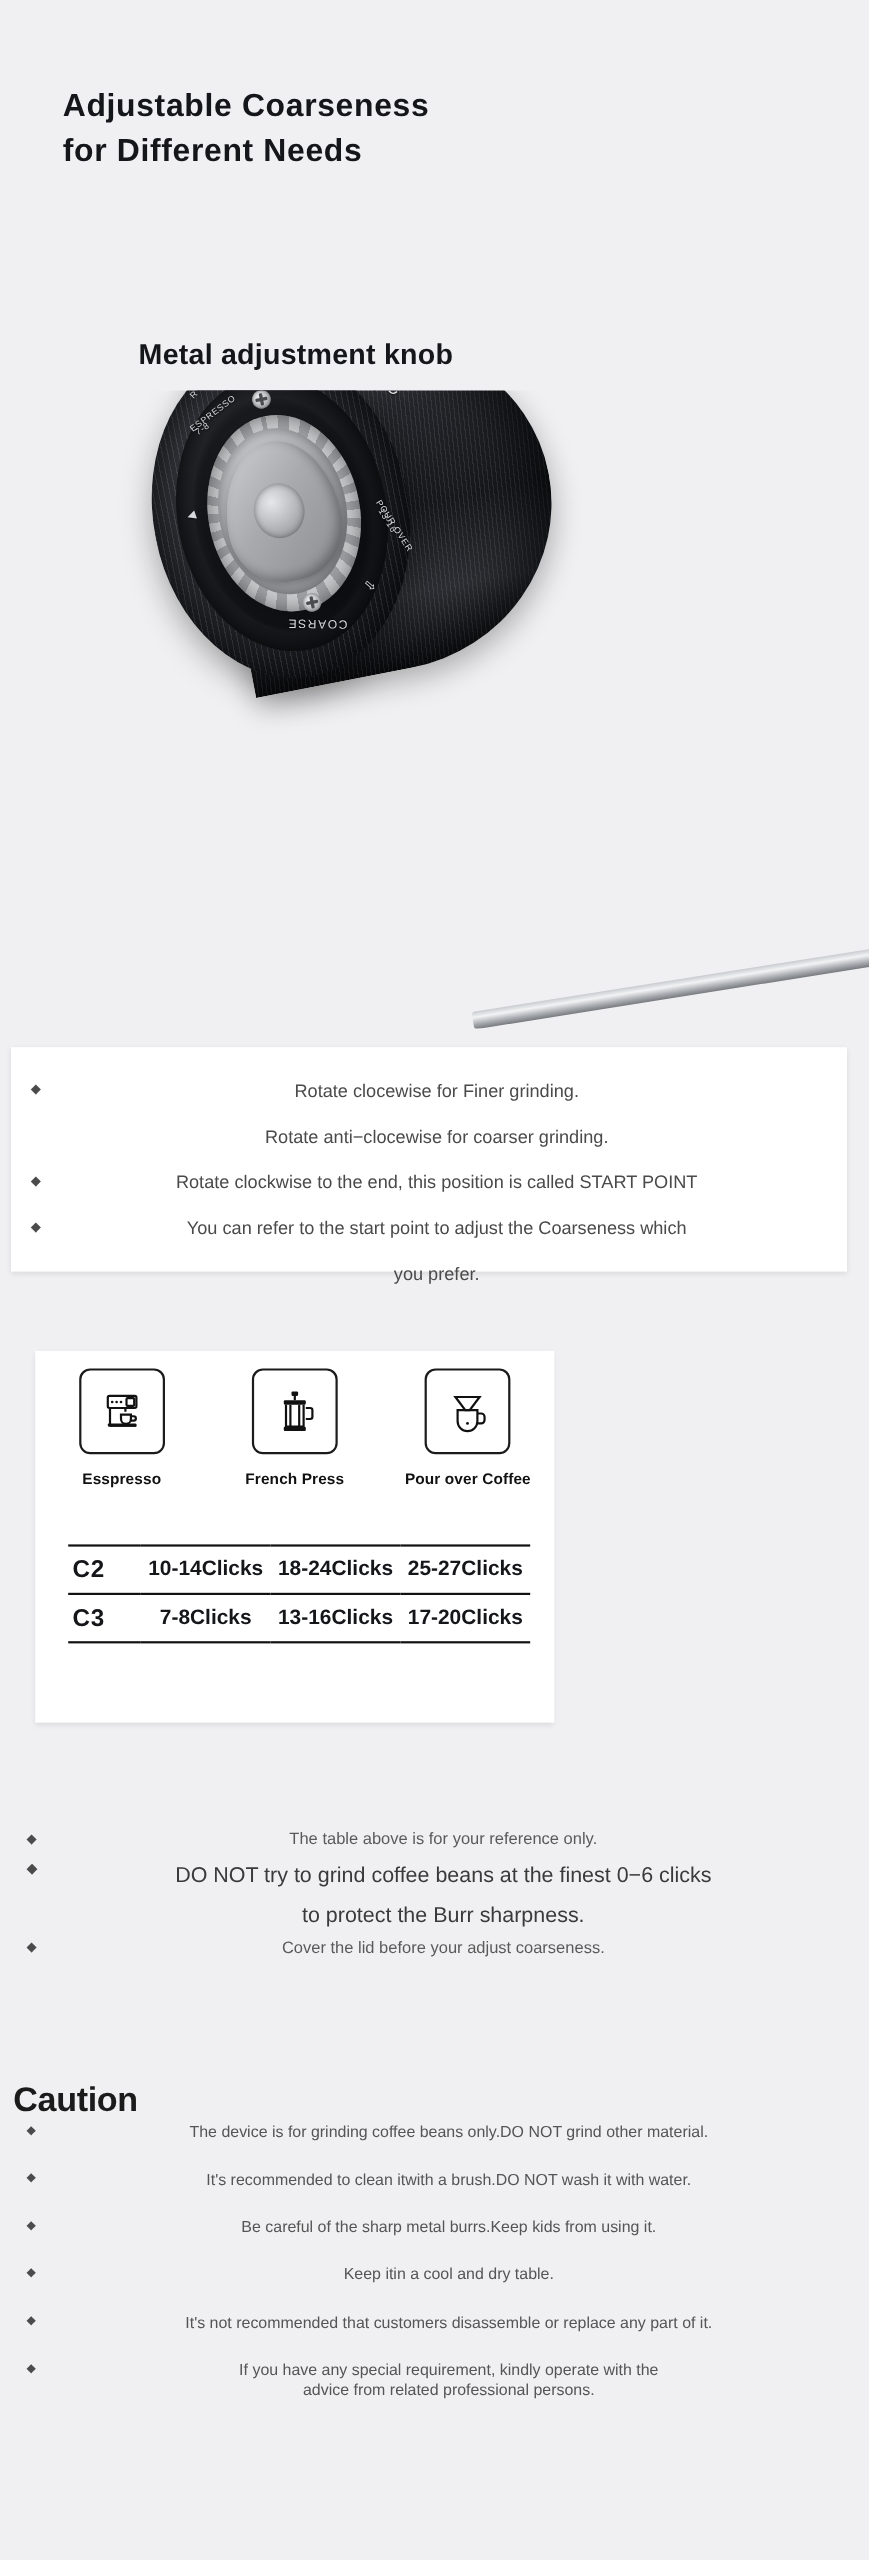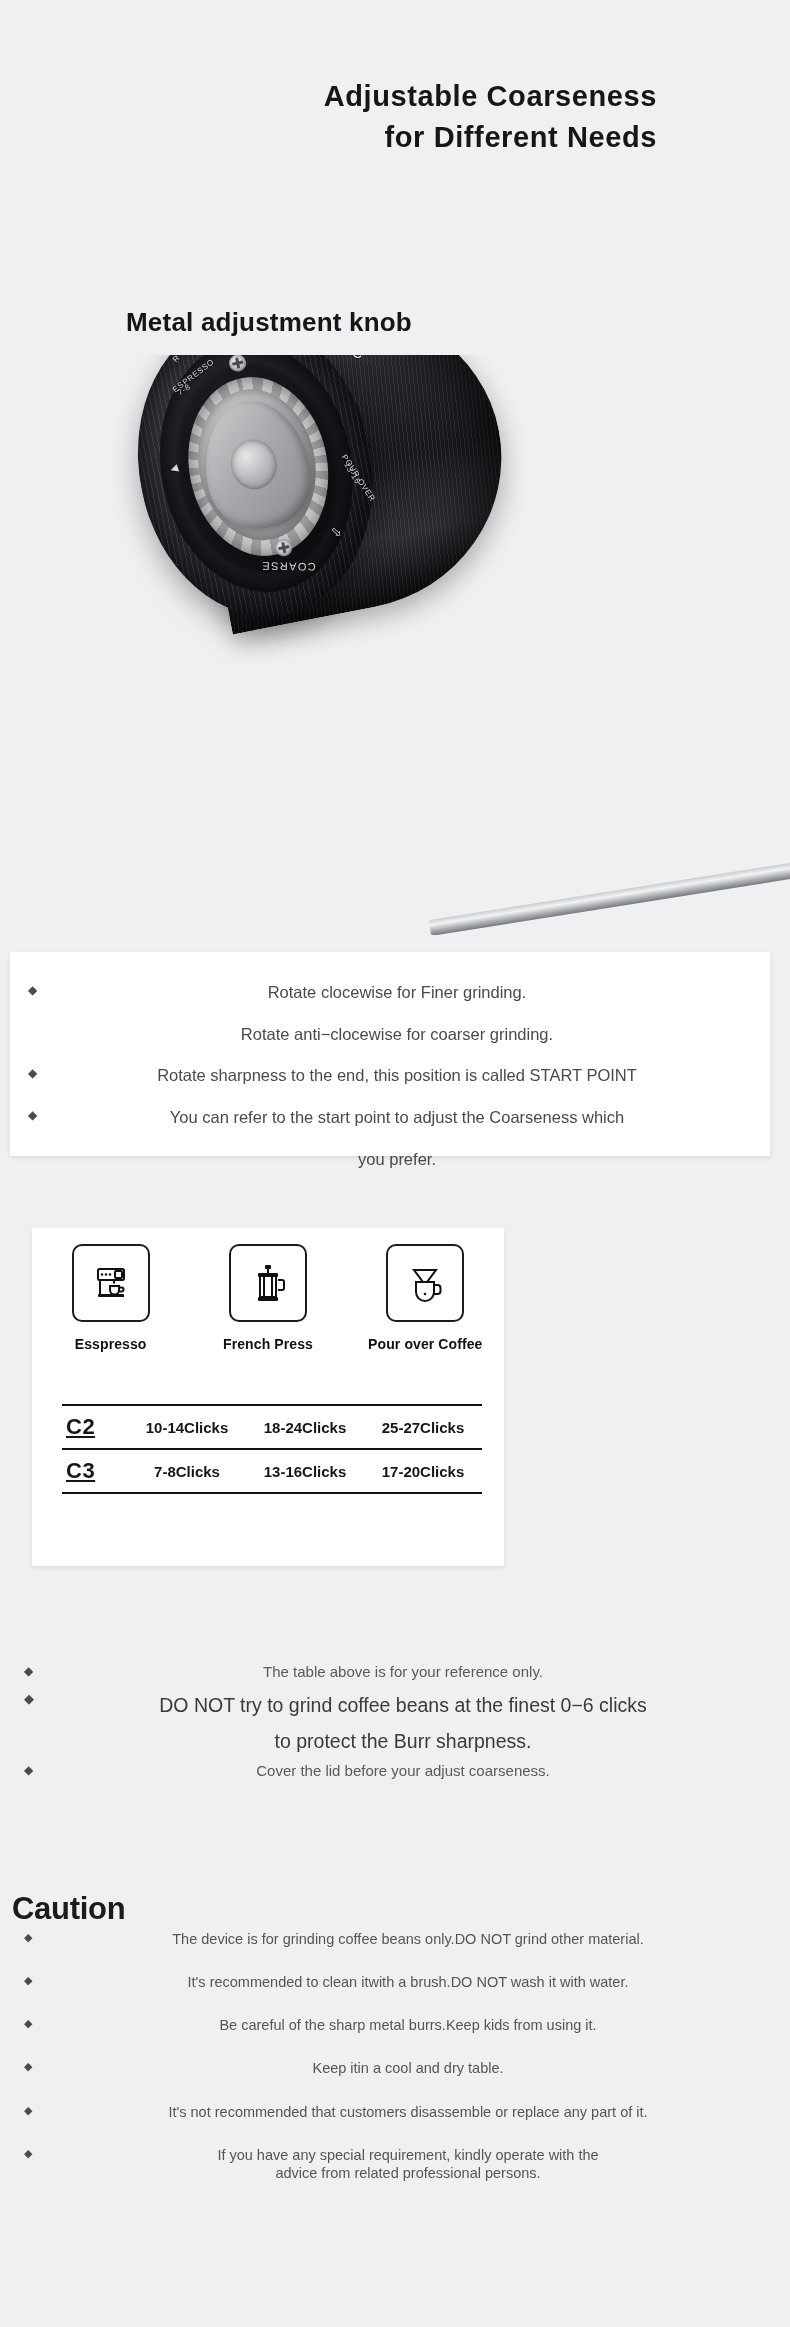--- a/index.html
+++ b/index.html
@@ -10,21 +10,21 @@
     color:#3a3a3a;
     overflow:hidden;
     position:relative;
   }
   .page{position:relative;width:790px;height:2327px;}
 
   
   .hero-title{
     position:absolute;left:57px;top:76px;width:600px;
     font-size:29px;line-height:1.42;font-weight:bold;
-    letter-spacing:.6px;color:#15161a;text-align:right;
+    letter-spacing:.6px;color:#15161a;
   }
   .hero-title div{white-space:nowrap;}
 
   .sub-title{
     position:absolute;left:126px;top:307px;
     font-size:26px;font-weight:bold;letter-spacing:.2px;
     color:#15161a;white-space:nowrap;
   }
 
   
@@ -164,25 +164,25 @@
   .icon-label{
     font-size:14px;font-weight:bold;color:#111;letter-spacing:.1px;
   }
 
   
   .grind-table{
     position:absolute;left:62px;top:1404px;width:420px;
     border-collapse:collapse;
   }
   .grind-table td{
-    padding:8px 0;font-size:15px;font-weight:bold;color:#15161a;
+    padding:8px 0;font-size:19px;font-weight:bold;color:#15161a;
     text-align:center;
   }
   .grind-table td.rowhead{
-    width:62px;font-size:22px;text-align:left;padding-left:4px;letter-spacing:.5px;text-decoration:underline;
+    width:62px;font-size:22px;text-align:left;padding-left:4px;letter-spacing:.5px;
   }
   .grind-table tr{border-bottom:2px solid #111;}
   .grind-table tr:first-child{border-top:2px solid #111;}
 
   
   .notes-list{left:24px;top:1663px;width:740px;}
   .notes-list .bullet-row{margin-bottom:8px;font-size:15px;color:#5a5a5a;}
   .notes-list .bullet-row.emphasis{
     font-size:19.5px;color:#3a3a3a;line-height:1.55;margin-bottom:6px;
   }
@@ -248,21 +248,21 @@
     <div class="bullet-row">
       <span class="bullet-mark">◆</span>
       <span class="bullet-text">Rotate clocewise for Finer grinding.</span>
     </div>
     <div class="bullet-row">
       <span class="bullet-mark blank"></span>
       <span class="bullet-text">Rotate anti−clocewise for coarser grinding.</span>
     </div>
     <div class="bullet-row">
       <span class="bullet-mark">◆</span>
-      <span class="bullet-text">Rotate sharpness to the end, this position is called START POINT</span>
+      <span class="bullet-text">Rotate clockwise to the end, this position is called START POINT</span>
     </div>
     <div class="bullet-row">
       <span class="bullet-mark">◆</span>
       <span class="bullet-text">You can refer to the start point to adjust the Coarseness which</span>
     </div>
     <div class="bullet-row">
       <span class="bullet-mark blank"></span>
       <span class="bullet-text">you prefer.</span>
     </div>
   </div>

